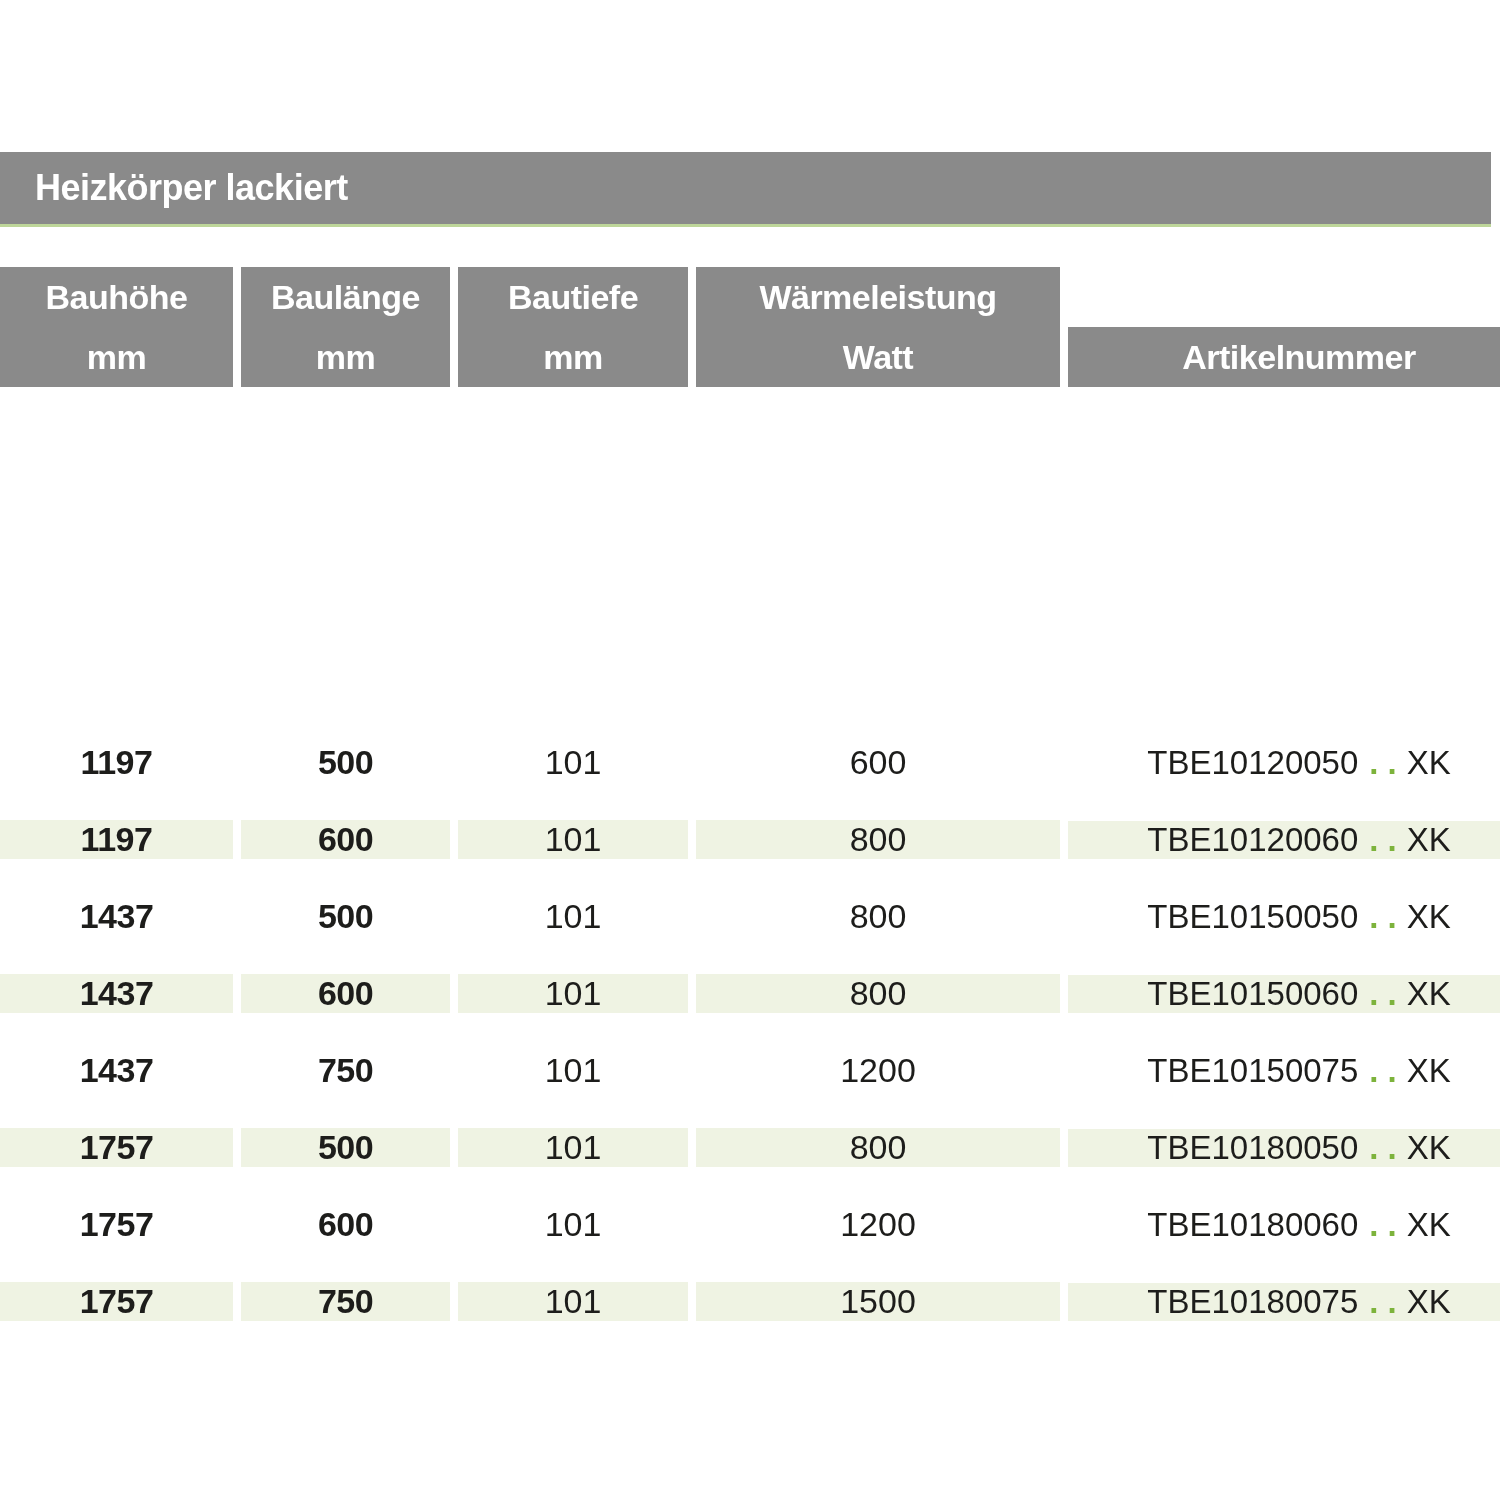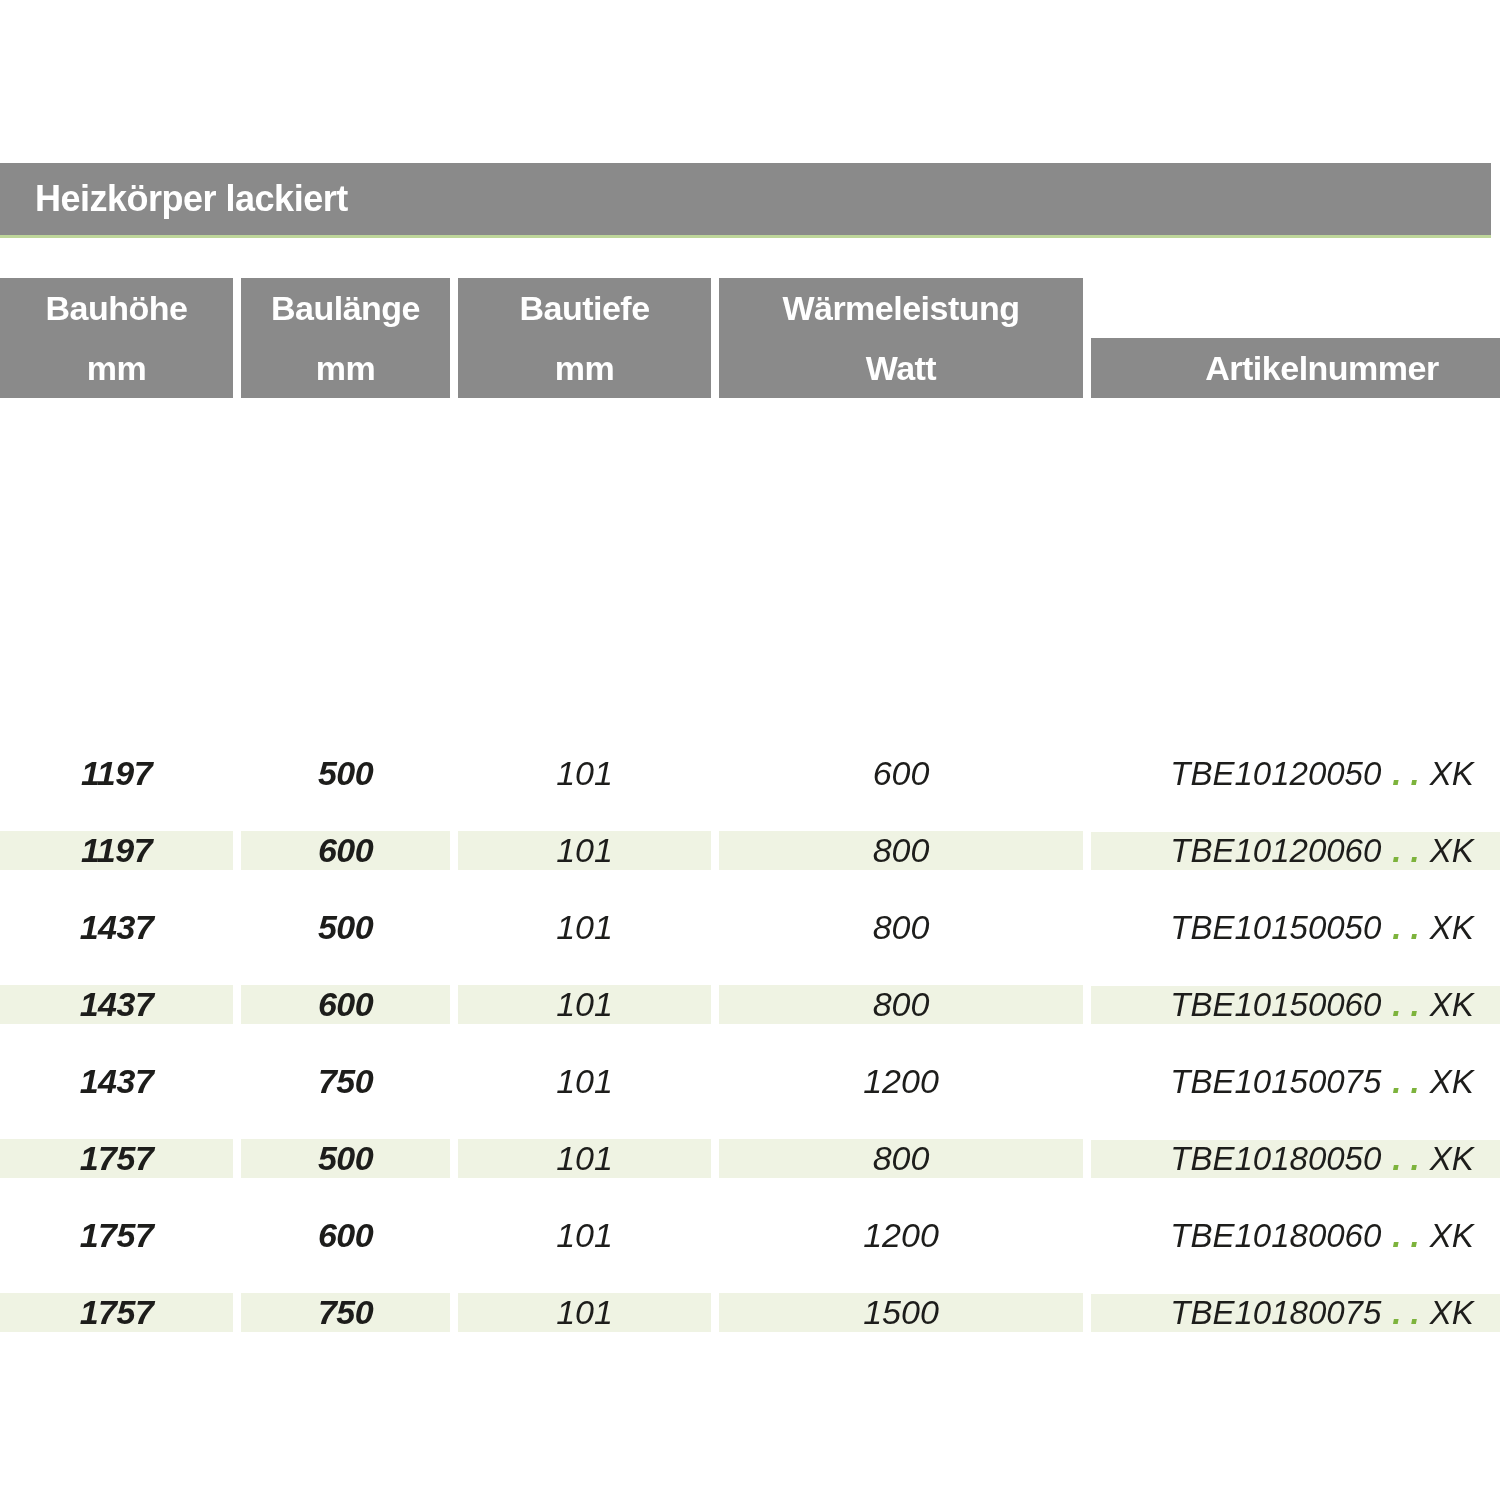--- a/index.html
+++ b/index.html
@@ -1,44 +1,44 @@
 <!DOCTYPE html>
 <html><head>
 <meta charset="utf-8">
 <style>
   html,body{margin:0;padding:0;background:#ffffff;}
   body{width:1500px;height:1500px;overflow:hidden;font-family:"Liberation Sans",sans-serif;}
   .stage{position:relative;width:1500px;height:1500px;background:#ffffff;}
-  .spec-table{position:absolute;left:0;top:163px;width:1491px;}
+  .spec-table{position:absolute;left:0;top:152px;width:1491px;}
 
   .title-band{height:72px;background:#8a8a8a;color:#ffffff;display:flex;align-items:center;
               padding-left:35px;box-sizing:border-box;font-size:36px;font-weight:bold;letter-spacing:-0.5px;}
   .title-underline{height:3px;background:#bed69a;}
 
   .band{display:flex;width:100%;align-items:flex-end;}
   .cell{flex:0 0 auto;box-sizing:border-box;}
-  .w1{width:233px}.w2{width:209px}.w3{width:253px}.w4{width:364px}.w5{width:462px}
+  .w1{width:233px}.w2{width:209px}.w3{width:230px}.w4{width:364px}.w5{width:462px}
   .gap{flex:0 0 8px;background:#ffffff;}
 
   .header-band{height:160px;}
   .hcell{background:#8a8a8a;color:#ffffff;font-weight:bold;font-size:34px;letter-spacing:-0.5px;
          display:flex;flex-direction:column;justify-content:center;align-items:center;text-align:center;}
   .hl{display:block;line-height:60px;}
   .hl:empty{display:none;}
 
   .sub-band{height:309px;}
   .scell{background:#ebebeb;}
   .eset{display:flex;justify-content:center;align-items:flex-start;padding-top:50px;
         font-size:32px;color:#1d1d1b;}
 
   .bar-band{height:12px;}
   .barseg{background:#a7cb77;}
 
   .row{height:74px;font-size:34px;color:#1d1d1b;}
-  .dcell{display:flex;align-items:center;justify-content:center;white-space:nowrap;font-style:italic;}
+  .dcell{display:flex;align-items:center;justify-content:center;white-space:nowrap;}
   .b{font-weight:bold;letter-spacing:-0.5px;}
   .r-white .dcell{background:#ffffff;}
   .r-green .dcell{background:#eff3e3;}
   .gline{background:linear-gradient(to right,#ffffff 0 3px,#c6c6c6 3px 4px,#ffffff 4px 8px);}
 
   .sep{height:3px;}
   .sepseg{background:#a7cb77;}
 
   .bottom-band{height:4px;}
   .botseg{background:#0c0c0c;}

